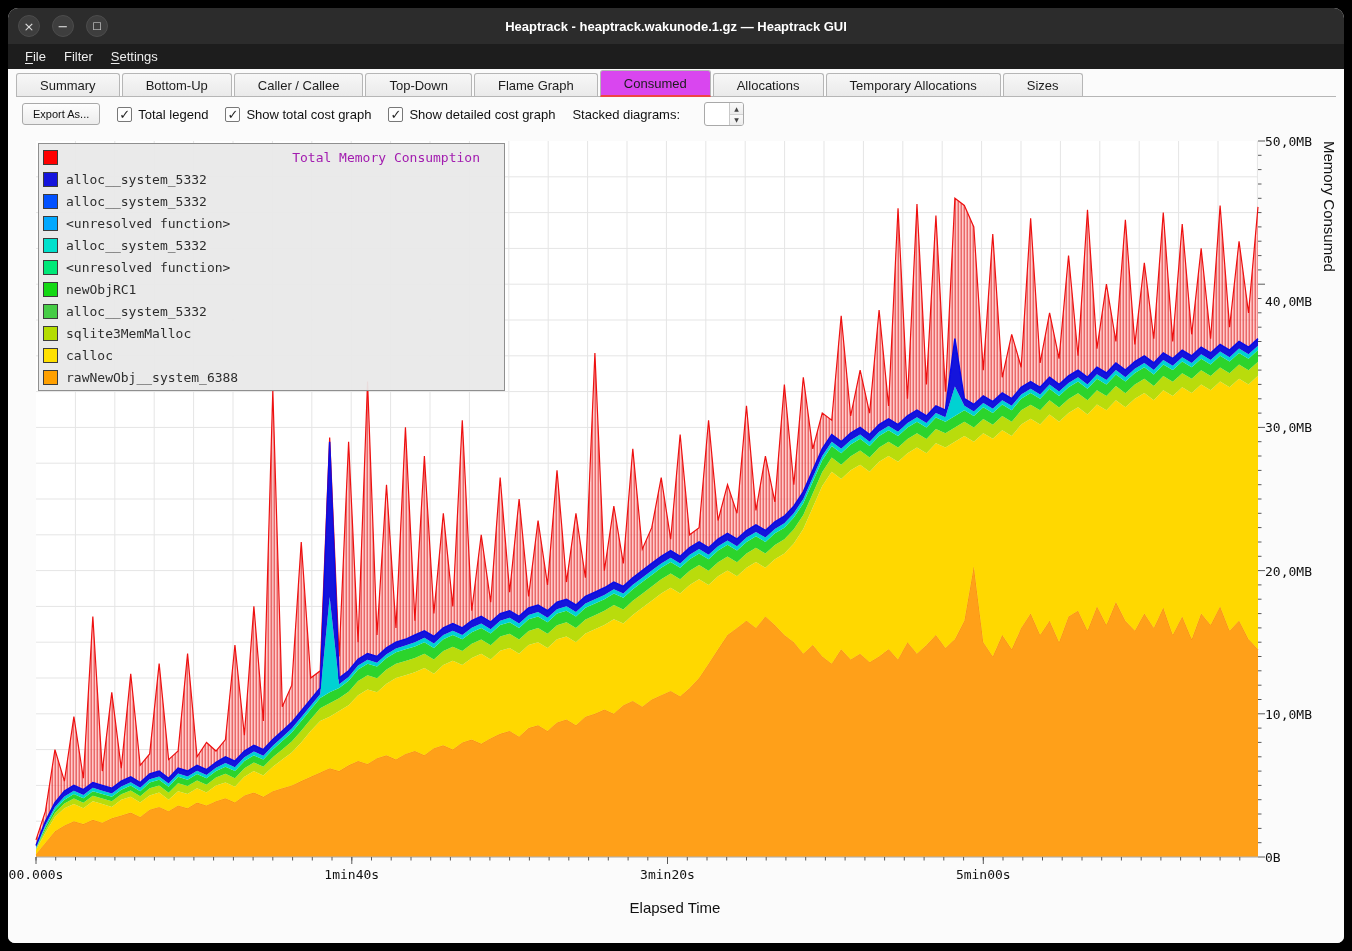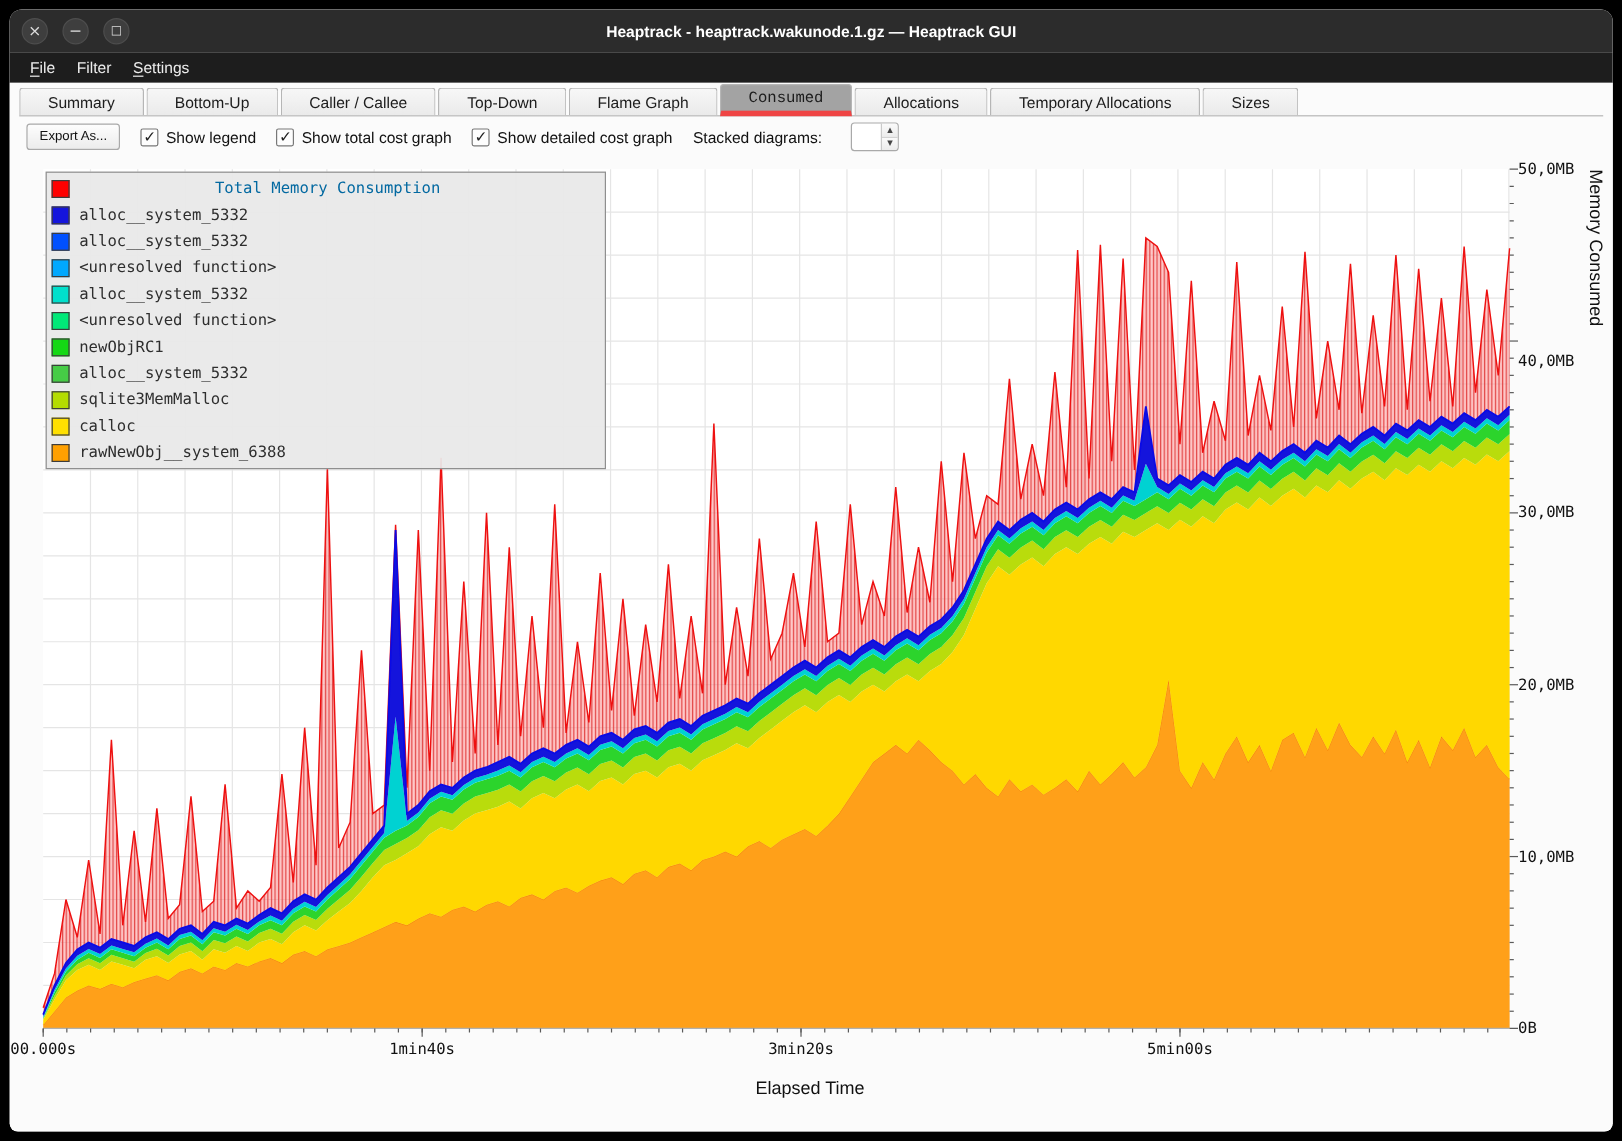--- a/index.html
+++ b/index.html
@@ -26,21 +26,21 @@
   .menu-item u { text-underline-offset: 2px; }
 
   .content { position: absolute; left: 0; top: 61px; right: 0; bottom: 0; background: #fbfbfb; }
 
   
   .tabbar { position: absolute; left: 8px; top: 62px; width: 1320px; height: 27px;
             border-bottom: 1px solid #b6b6b6; display: flex; align-items: flex-end; z-index: 3; }
   .tab { height: 23px; padding: 0 23px; display: flex; align-items: center; font-size: 13px; color: #1c1c1c;
          background: linear-gradient(#f7f7f7, #eaeaea); border: 1px solid #b6b6b6; border-bottom: none;
          border-radius: 3px 3px 0 0; margin-right: 2px; white-space: nowrap; }
-  .tab.active { height: 27px; background: #a3a3a3; margin-bottom: -1px; border-bottom: 5px solid #ef4444; font-family: Liberation Mono, monospace; }
+  .tab.active { height: 27px; background: #d946ef; margin-bottom: -1px; border-bottom: 2px solid #ef4444; }
 
   
   .toolbar { position: absolute; left: 14px; top: 92px; height: 28px; display: flex; align-items: center;
              gap: 17px; z-index: 3; }
   .btn { padding: 4px 10px; font-size: 11px; border: 1px solid #a9a9a9; border-radius: 3px;
          background: linear-gradient(#fdfdfd, #ececec); color: #111; white-space: nowrap; }
   .check { display: flex; align-items: center; gap: 6px; font-size: 13px; color: #111; white-space: nowrap; }
   .box { width: 15px; height: 15px; border: 1px solid #787878; border-radius: 2px; background: #fdfdfd;
          font-family: "DejaVu Sans", sans-serif; font-size: 13px; font-weight: bold; color: #1e1e1e;
          display: flex; align-items: center; justify-content: center; line-height: 1; }
@@ -53,21 +53,21 @@
   .spin .btns div:first-child { border-bottom: 1px solid #d2d2d2; }
 
   
   .chart-svg { position: absolute; left: 28px; top: 133px; overflow: visible; z-index: 1; }
 
   .legend { position: absolute; left: 30px; top: 135px; width: 467px; z-index: 2;
             background: rgba(233,233,233,0.94); border: 1px solid #8f8f8f; padding: 2px 0 2px 4px; }
   .lrow { display: flex; align-items: center; height: 22px; gap: 8px; }
   .swatch { width: 15px; height: 15px; border: 1px solid #3c3c3c; flex: none; }
   .ltext { font-family: "DejaVu Sans Mono", monospace; font-size: 13px; color: #2e2e2e; white-space: pre; }
-  .lrow.ltitle .ltext { flex: 1; text-align: center; margin-right: 24px; color: #0369a1; }
+  .lrow.ltitle .ltext { flex: 1; text-align: right; margin-right: 24px; color: #a21caf; }
 
   .axis-layer { position: absolute; left: 0; top: 0; width: 1336px; height: 935px; pointer-events: none; z-index: 2; }
   .ytick { position: absolute; left: 1257px; width: 74px; font-family: "DejaVu Sans Mono", monospace;
            font-size: 13px; color: #111; line-height: 17px; }
   .xtick { position: absolute; width: 90px; text-align: center; top: 859px; font-family: "DejaVu Sans Mono", monospace;
            font-size: 13px; color: #111; line-height: 16px; }
   .xaxis-title { position: absolute; left: 15px; width: 1274px; text-align: center; top: 891px;
                  font-size: 15px; color: #111; z-index: 2; padding-left: 30px; }
   .yaxis-title { position: absolute; left: 1313px; top: 133px; height: 716px; display: flex; align-items: center;
                  writing-mode: vertical-rl; font-size: 15px; color: #111; z-index: 2; }
@@ -104,21 +104,21 @@
       <div class="tab">Allocations</div>
       <div class="tab">Temporary Allocations</div>
       <div class="tab">Sizes</div>
     </div>
 
   <div class="toolbar">
     <div class="btn">Export As...</div>
     <div style="display:flex;align-items:center;gap:17px;">
         <div class="check">
           <span class="box">✓</span>
-          <span>Show legend</span>
+          <span>Total legend</span>
         </div>
         <div class="check">
           <span class="box">✓</span>
           <span>Show total cost graph</span>
         </div>
         <div class="check">
           <span class="box">✓</span>
           <span>Show detailed cost graph</span>
         </div>
       </div>

